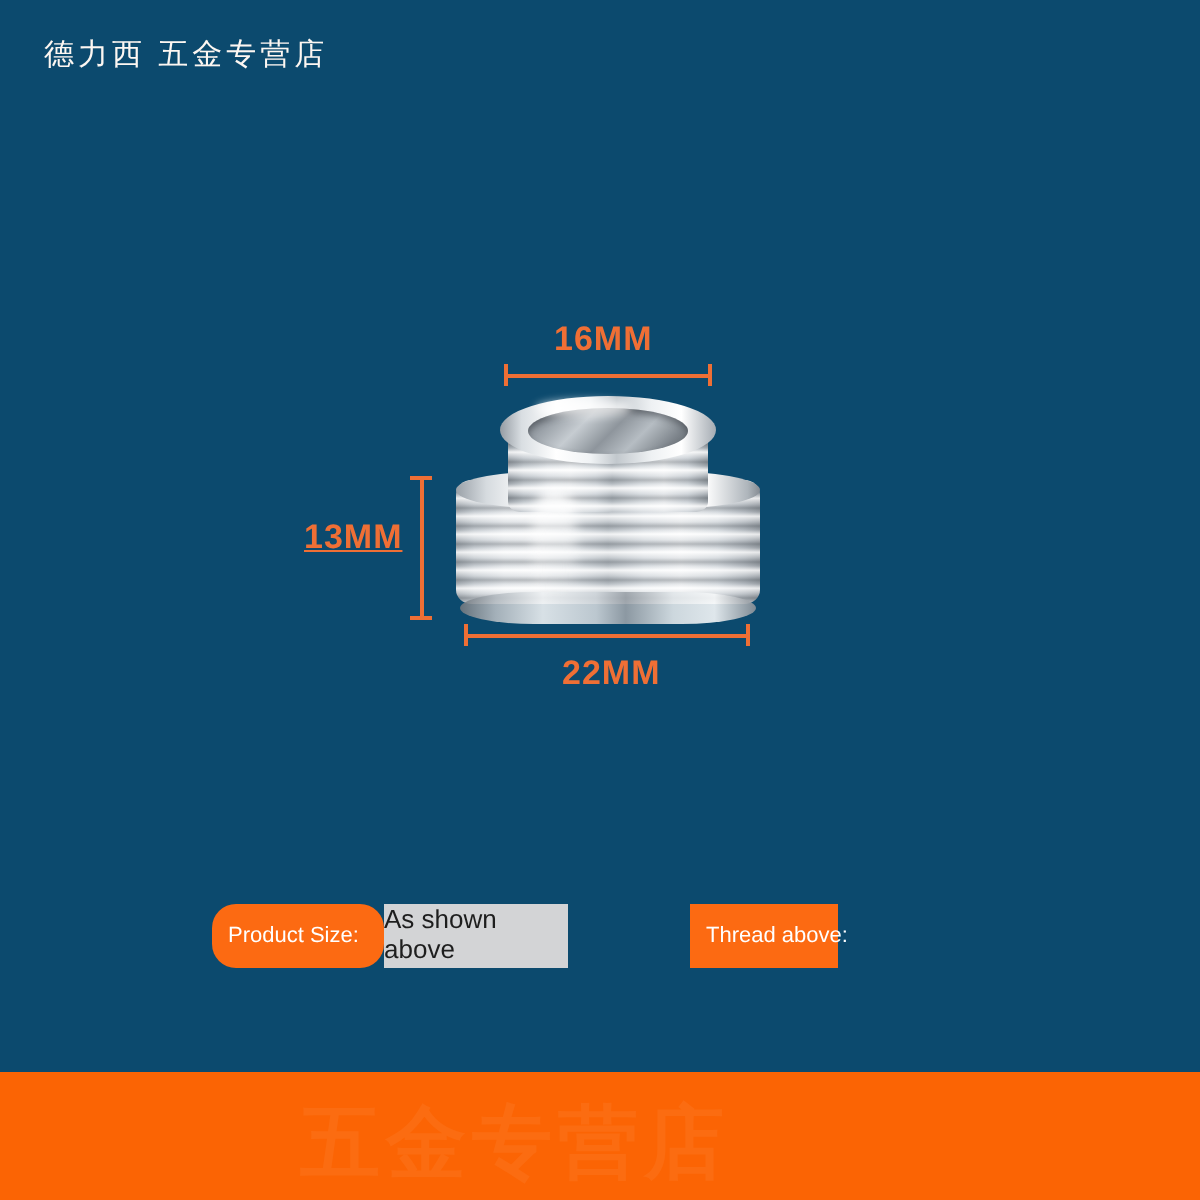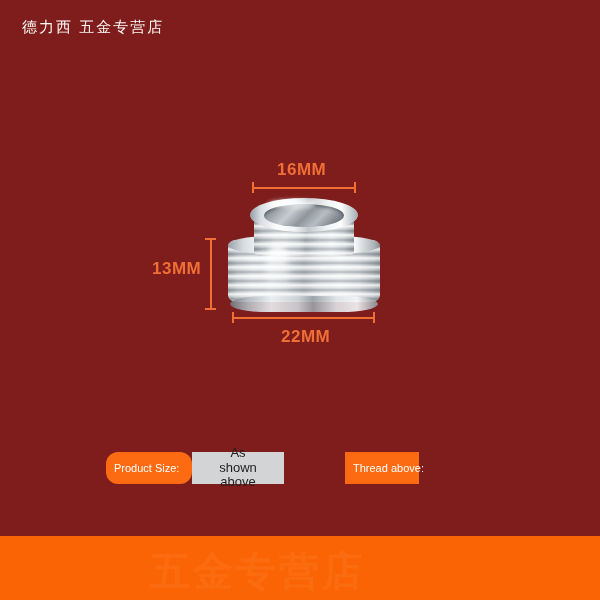--- a/index.html
+++ b/index.html
@@ -7,21 +7,21 @@
   html, body {
     width:600px; height:600px;
     background:#ffffff;
     font-family:"Liberation Sans", sans-serif;
     overflow:hidden;
   }
 
   #stage {
     position:relative;
     width:600px; height:600px;
-    background:#7f1d1d;
+    background:#0c4a6e;
   }
 
   
   .top-watermark {
     position:absolute;
     left:22px; top:18px;
     width:320px; height:22px;
     font-size:15px;
     letter-spacing:2px;
     color:#fdf7f2;
@@ -32,21 +32,21 @@
   
   .dim-label {
     position:absolute;
     color:#ef6f35;
     font-weight:bold;
     font-size:17px;
     letter-spacing:0.5px;
     white-space:nowrap;
   }
   #dim-top-label   { left:277px; top:160px; }
-  #dim-left-label  { left:152px; top:259px; }
+  #dim-left-label  { left:152px; top:259px;text-decoration:underline; }
   #dim-bottom-label{ left:281px; top:327px; }
 
   
   .dim-h {
     position:absolute;
     height:11px;
   }
   .dim-h::before {        
     content:"";
     position:absolute;
@@ -219,23 +219,22 @@
     align-items:center;
     padding:0 8px;
     white-space:nowrap;
   }
   .spec-val {
     background:#d3d4d6;
     color:#1e1e1e;
     font-size:13px;
     display:flex;
     align-items:center;
-    padding:0 24px;
+    padding:0 0;
     line-height:1.15;
-    text-align:center;
   }
   #spec-chip-0 .spec-key { width:86px;border-radius:12px; }
   #spec-chip-0 .spec-val { width:92px; }
   #spec-chip-1 .spec-key { width:74px; }
   #spec-chip-1 .spec-val { width:118px; font-size:15px; }
 
   
   #banner {
     position:absolute;
     left:0; top:536px;

